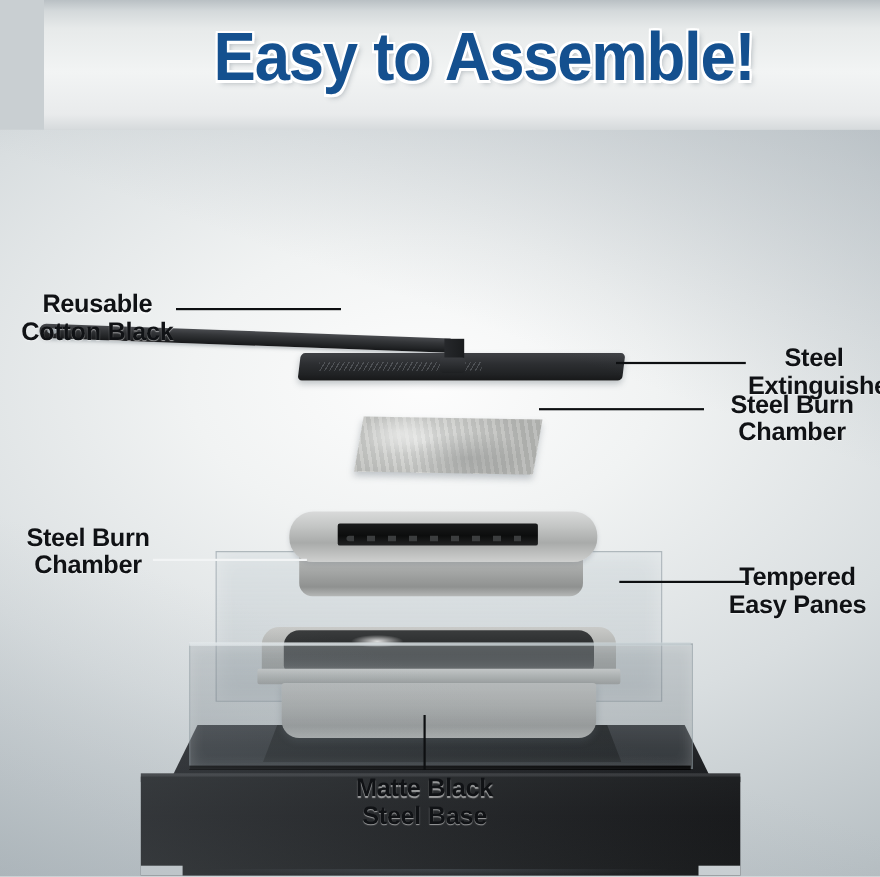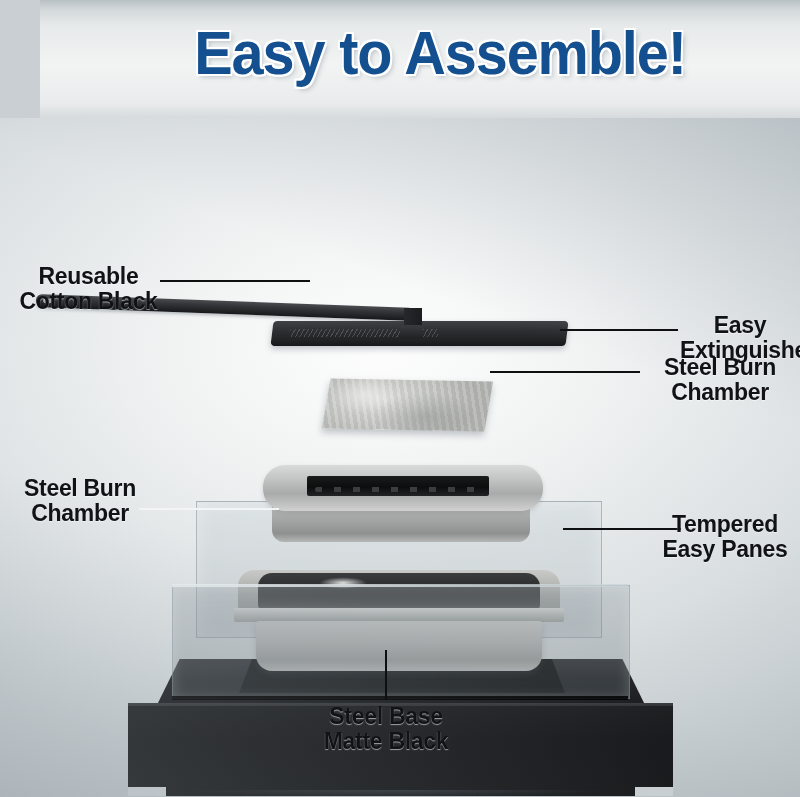--- a/index.html
+++ b/index.html
@@ -358,21 +358,21 @@
     <div class="vignette"></div>
 
     <div class="leader" style="left:560px; top:211px; width:118px;"></div>
     <div class="leader" style="left:160px; top:162px; width:150px;"></div>
     <div class="leader" style="left:490px; top:253px; width:150px;"></div>
     <div class="leader light" style="left:139px; top:390px; width:140px;"></div>
     <div class="leader" style="left:563px; top:410px; width:118px;"></div>
     <div class="leader vert" style="left:385px; top:532px; height:50px;"></div>
 
     <div class="label" style="left:680px; top:195px; width:120px; text-align:center;">
-      <div>Easy</div>
+      <div>Steel</div>
       <div>Extinguisher</div>
     </div>
 
     <div class="label" style="left:16px; top:146px; width:145px; text-align:center;">
       <div>Reusable</div>
       <div>Cotton Black</div>
     </div>
 
     <div class="label" style="left:650px; top:237px; width:140px; text-align:center;">
       <div>Steel Burn</div>
@@ -383,18 +383,18 @@
       <div>Steel Burn</div>
       <div>Chamber</div>
     </div>
 
     <div class="label" style="left:655px; top:394px; width:140px; text-align:center;">
       <div>Tempered</div>
       <div>Easy Panes</div>
     </div>
 
     <div class="label" style="left:306px; top:586px; width:160px; text-align:center;">
+      <div>Matte Black</div>
       <div>Steel Base</div>
-      <div>Matte Black</div>
     </div>
 
   </div>
 </div>
 
 </body></html>

